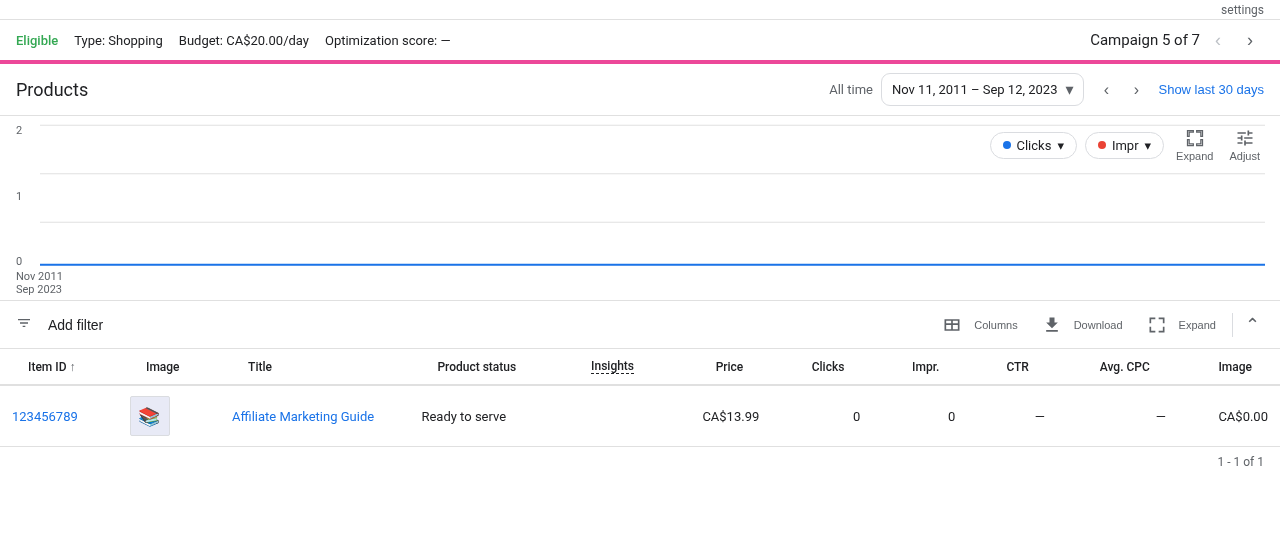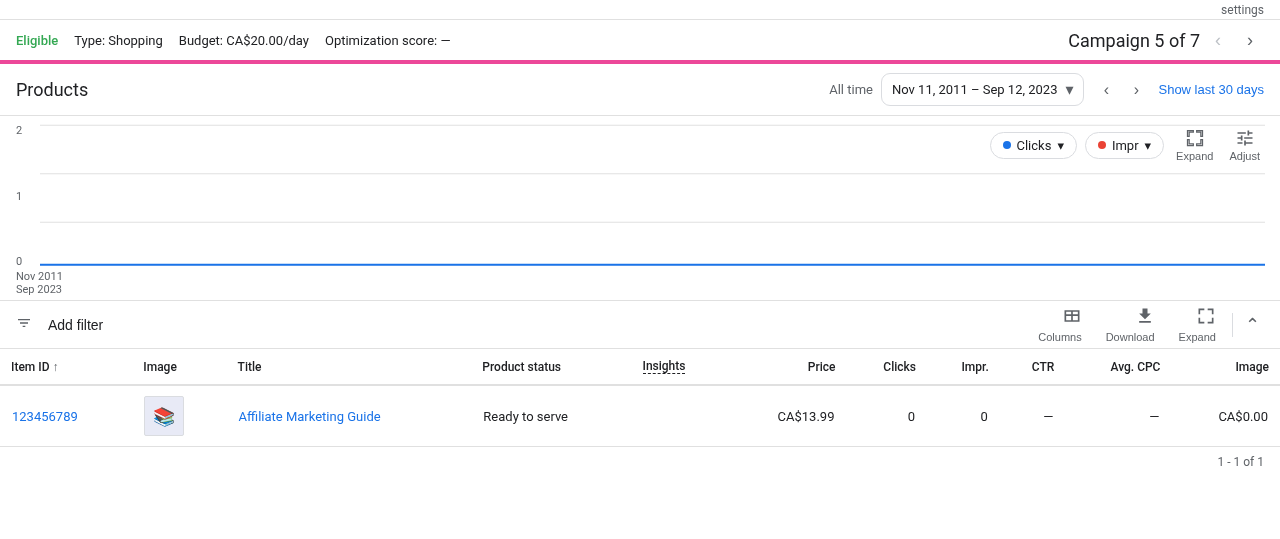--- a/index.html
+++ b/index.html
@@ -42,21 +42,21 @@
     .tag-type, .tag-budget, .tag-opt {
       font-size: 13px;
       color: #202124;
     }
     .campaign-nav {
       display: flex;
       align-items: center;
       gap: 4px;
     }
     .campaign-label {
-      font-size: 18px;
+      font-size: 15px;
       color: #202124;
     }
     .nav-arrow {
       width: 28px;
       height: 28px;
       border: none;
       background: none;
       cursor: pointer;
       display: flex;
       align-items: center;
@@ -235,23 +235,22 @@
       padding: 4px 8px;
     }
     .filter-bar-right {
       margin-left: auto;
       display: flex;
       align-items: center;
       gap: 8px;
     }
     .icon-btn {
       display: flex;
-      flex-direction: column;
-      align-items: flex-end;
-      gap: 5px;
+      align-items: center;
+      gap: 12px;
       cursor: pointer;
       border: none;
       background: none;
       color: #5f6368;
       font-size: 11px;
       padding: 4px 8px;
     }
     .icon-btn svg { width: 20px; height: 20px; }
     .divider-v {
       width: 1px;
@@ -270,21 +269,21 @@
     }
 
     
     .data-table {
       width: 100%;
       border-collapse: collapse;
       font-size: 13px;
     }
     .data-table th {
       text-align: right;
-      padding: 10px 11px;
+      padding: 10px 28px;
       font-weight: 500;
       color: #202124;
       border-bottom: 2px solid #e0e0e0;
       white-space: nowrap;
       font-size: 12px;
       cursor: pointer;
     }
     .data-table th:first-child, .data-table th:nth-child(2),
     .data-table th:nth-child(3), .data-table th:nth-child(4),
     .data-table th:nth-child(5) {

